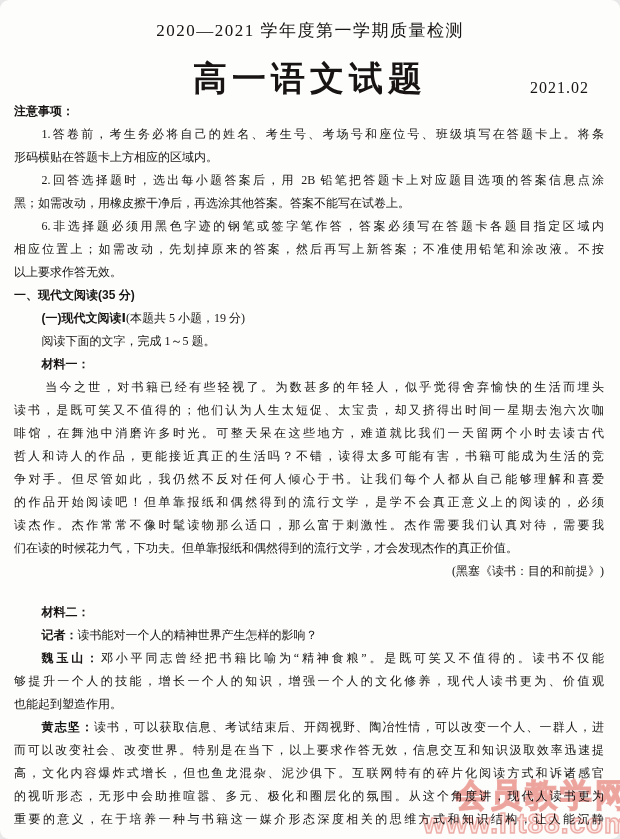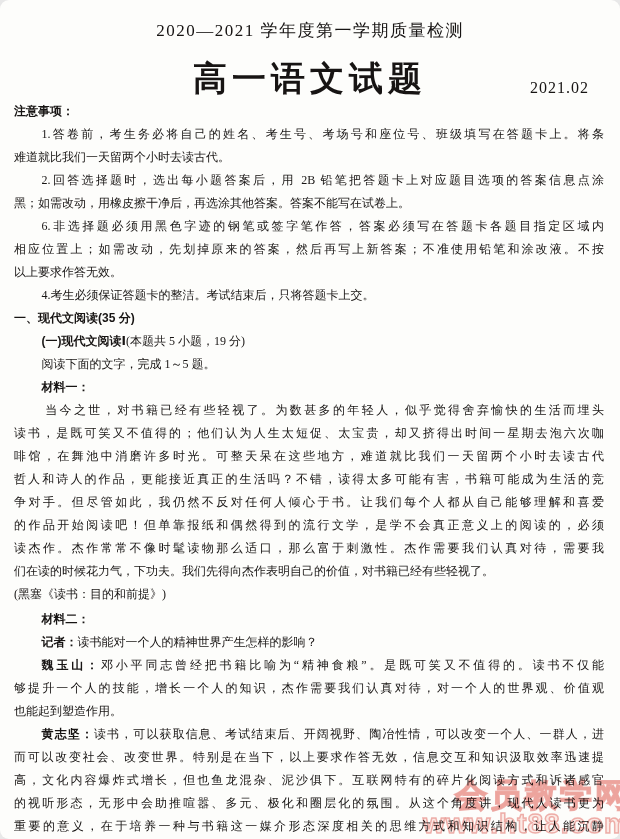--- a/index.html
+++ b/index.html
@@ -33,24 +33,24 @@
   .content{
     position:absolute;left:14px;top:100px;width:590px;
   }
   .line{
     font-size:12px;
     line-height:23px;height:23px;
     white-space:nowrap;
     overflow:visible;
   }
   .line.fill{text-align:justify;text-align-last:justify;}
-  .line.right{text-align:left;}
+  .line.right{text-align:right;}
   .line.ind{text-indent:2.3em;}
   .line.ind2{text-indent:2.6em;}
-  .line.mt{margin-top:2px;}
+  .line.mt{margin-top:18px;}
   .b, .line .b{
     font-family:"Liberation Sans","DejaVu Sans",sans-serif;
     font-weight:700;
   }
   .k, .line .k{}
   
   .watermark{
     position:absolute;right:-10px;top:779px;
     text-align:right;
     mix-blend-mode:multiply;
@@ -74,44 +74,43 @@
 <body>
 
 <div class="page">
   <div class="exam-session">2020—2021 学年度第一学期质量检测</div>
   <div class="paper-title">高一语文试题</div>
   <div class="paper-date">2021.02</div>
 
   <div class="content">
       <div class="line b">注意事项：</div>
       <div class="line ind fill">1.答卷前，考生务必将自己的姓名、考生号、考场号和座位号、班级填写在答题卡上。将条</div>
-      <div class="line">难道就比我们一天留两个小时去读古代。</div>
+      <div class="line">形码横贴在答题卡上方相应的区域内。</div>
       <div class="line ind fill">2.回答选择题时，选出每小题答案后，用 2B 铅笔把答题卡上对应题目选项的答案信息点涂</div>
       <div class="line">黑；如需改动，用橡皮擦干净后，再选涂其他答案。答案不能写在试卷上。</div>
       <div class="line ind fill">6.非选择题必须用黑色字迹的钢笔或签字笔作答，答案必须写在答题卡各题目指定区域内</div>
       <div class="line fill">相应位置上；如需改动，先划掉原来的答案，然后再写上新答案；不准使用铅笔和涂改液。不按</div>
       <div class="line">以上要求作答无效。</div>
-      <div class="line ind">4.考生必须保证答题卡的整洁。考试结束后，只将答题卡上交。</div>
       <div class="line b">一、现代文阅读(35 分)</div>
       <div class="line ind"><span class="b">(一)现代文阅读Ⅰ</span><span class="">(本题共 5 小题，19 分)</span></div>
       <div class="line ind">阅读下面的文字，完成 1～5 题。</div>
       <div class="line ind b">材料一：</div>
       <div class="line ind2 k fill">当今之世，对书籍已经有些轻视了。为数甚多的年轻人，似乎觉得舍弃愉快的生活而埋头</div>
       <div class="line k fill">读书，是既可笑又不值得的；他们认为人生太短促、太宝贵，却又挤得出时间一星期去泡六次咖</div>
       <div class="line k fill">啡馆，在舞池中消磨许多时光。可整天呆在这些地方，难道就比我们一天留两个小时去读古代</div>
       <div class="line k fill">哲人和诗人的作品，更能接近真正的生活吗？不错，读得太多可能有害，书籍可能成为生活的竞</div>
       <div class="line k fill">争对手。但尽管如此，我仍然不反对任何人倾心于书。让我们每个人都从自己能够理解和喜爱</div>
       <div class="line k fill">的作品开始阅读吧！但单靠报纸和偶然得到的流行文学，是学不会真正意义上的阅读的，必须</div>
       <div class="line k fill">读杰作。杰作常常不像时髦读物那么适口，那么富于刺激性。杰作需要我们认真对待，需要我</div>
-      <div class="line k">们在读的时候花力气，下功夫。我们先得向杰作表明自己的价值，对书籍已经有些轻视了。</div>
+      <div class="line k">们在读的时候花力气，下功夫。但单靠报纸和偶然得到的流行文学，才会发现杰作的真正价值。</div>
       <div class="line k right">(黑塞《读书：目的和前提》)</div>
       <div class="line ind b mt">材料二：</div>
       <div class="line ind"><span class="b">记者：</span><span class="">读书能对一个人的精神世界产生怎样的影响？</span></div>
       <div class="line ind fill"><span class="b">魏玉山：</span><span class="k">邓小平同志曾经把书籍比喻为“精神食粮”。是既可笑又不值得的。读书不仅能</span></div>
-      <div class="line k fill">够提升一个人的技能，增长一个人的知识，杰作需要我们认真对待，对一个人的世界观、价值观</div>
+      <div class="line k fill">够提升一个人的技能，增长一个人的知识，增强一个人的文化修养，现代人读书更为、价值观</div>
       <div class="line k">也能起到塑造作用。</div>
       <div class="line ind fill"><span class="b">黄志坚：</span><span class="k">读书，可以获取信息、考试结束后、开阔视野、陶冶性情，可以改变一个人、一群人，进</span></div>
       <div class="line k fill">而可以改变社会、改变世界。特别是在当下，以上要求作答无效，信息交互和知识汲取效率迅速提</div>
       <div class="line k fill">高，文化内容爆炸式增长，但也鱼龙混杂、泥沙俱下。互联网特有的碎片化阅读方式和诉诸感官</div>
       <div class="line k fill">的视听形态，无形中会助推喧嚣、多元、极化和圈层化的氛围。从这个角度讲，现代人读书更为</div>
       <div class="line k fill">重要的意义，在于培养一种与书籍这一媒介形态深度相关的思维方式和知识结构，让人能沉静</div>
     </div>
 
   <div class="watermark">
     <div class="wm-cn">会员教学网</div>

